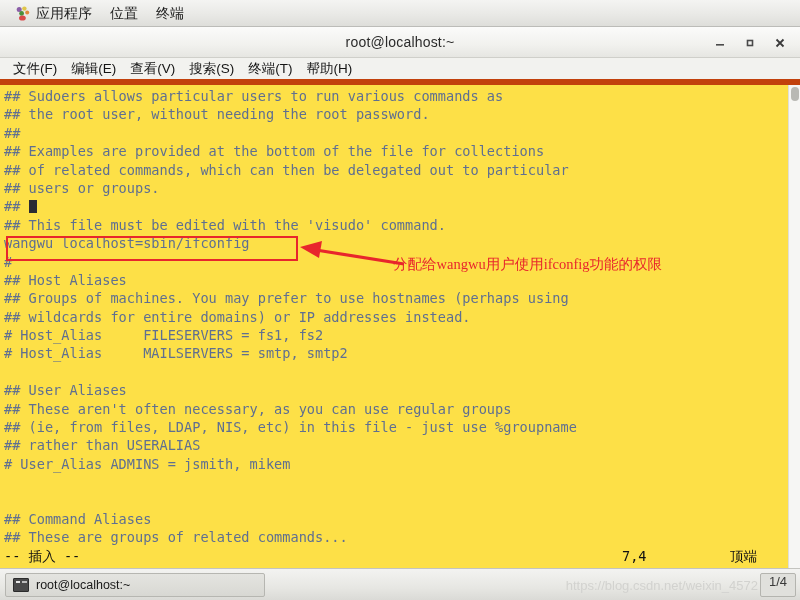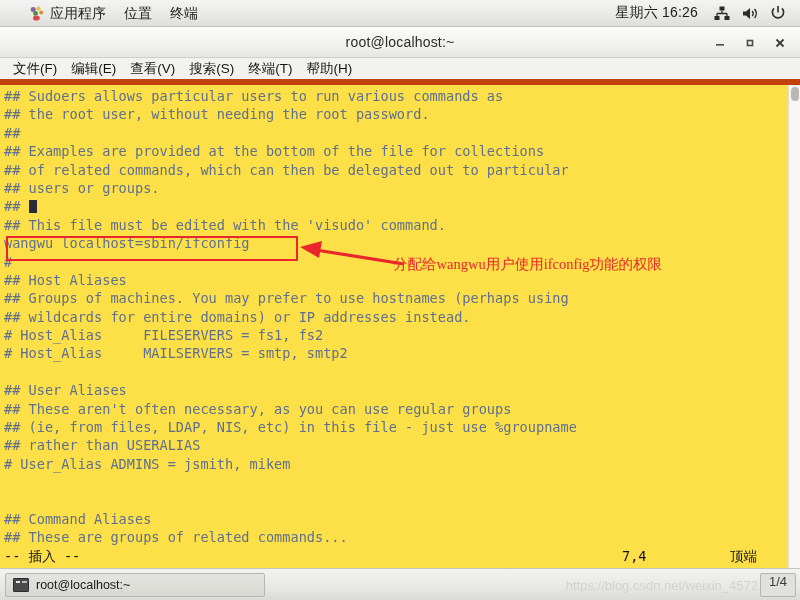--- a/index.html
+++ b/index.html
@@ -12,21 +12,21 @@
   }
 
   
   #gnome-panel {
     position: absolute; left: 0; top: 0; width: 800px; height: 27px;
     background: linear-gradient(180deg, #f4f4f2 0%, #e9e9e6 55%, #dededa 100%);
     border-bottom: 1px solid #bcbcb8;
     display: flex; align-items: center;
     font-size: 14px; color: #1d1d1d;
   }
-  .panel-left { display: flex; align-items: center; padding-left: 20px; gap: 0px; }
+  .panel-left { display: flex; align-items: center; padding-left: 6px; gap: 0px; }
   .panel-menu {
     padding: 3px 9px; line-height: 17px; cursor: default;
     display: flex; align-items: center; gap: 6px;
   }
   .panel-right {
     margin-left: auto; display: flex; align-items: center; gap: 0px; padding-right: 8px;
   }
   .tray-clock { font-size: 14px; padding: 0 10px 0 0; letter-spacing: .2px; }
   .tray-icon {
     width: 28px; height: 22px; display: flex; align-items: center; justify-content: center;
@@ -180,44 +180,20 @@
       <span>应用程序</span>
     </div>
     <div class="panel-menu">
       <span>位置</span>
     </div>
     <div class="panel-menu">
       <span>终端</span>
     </div>
   </div>
 
-  <div class="panel-right">
-    <div class="tray-clock">星期六 16:26</div>
-    <div class="tray-icon">
-      <svg width="16" height="15" viewBox="0 0 16 15">
-        <rect x="5.5" y="0.5" width="5" height="4" fill="#2b2b2b"></rect>
-        <rect x="0.5" y="10" width="5" height="4" fill="#2b2b2b"></rect>
-        <rect x="10.5" y="10" width="5" height="4" fill="#2b2b2b"></rect>
-        <path d="M8 4.5 v3 M3 7.5 h10 M3 7.5 v2.5 M13 7.5 v2.5" stroke="#2b2b2b" stroke-width="1.3" fill="none"></path>
-      </svg>
-    </div>
-    <div class="tray-icon">
-      <svg width="18" height="15" viewBox="0 0 18 15">
-        <path d="M2 5.5 h3 L9 2 v11 L5 9.5 H2 Z" fill="#2b2b2b"></path>
-        <path d="M11.2 4.8 a4.6 4.6 0 0 1 0 5.4" stroke="#2b2b2b" stroke-width="1.4" fill="none"></path>
-        <path d="M13.6 3 a7.4 7.4 0 0 1 0 9" stroke="#2b2b2b" stroke-width="1.4" fill="none"></path>
-      </svg>
-    </div>
-    <div class="tray-icon">
-      <svg width="16" height="16" viewBox="0 0 16 16">
-        <path d="M4 3.4 a5.6 5.6 0 1 0 8 0" stroke="#2b2b2b" stroke-width="1.6" fill="none"></path>
-        <path d="M8 1 v6.4" stroke="#2b2b2b" stroke-width="1.6" fill="none"></path>
-      </svg>
-    </div>
-  </div>
 </div>
 
 <div id="terminal-window">
 
   <div id="titlebar">
     <div id="window-title">root@localhost:~</div>
     <div class="win-btns">
       <div class="win-btn">
         <svg width="12" height="12" viewBox="0 0 12 12">
             <rect x="2" y="7" width="8" height="1.6" fill="#4a4a4a"></rect>

